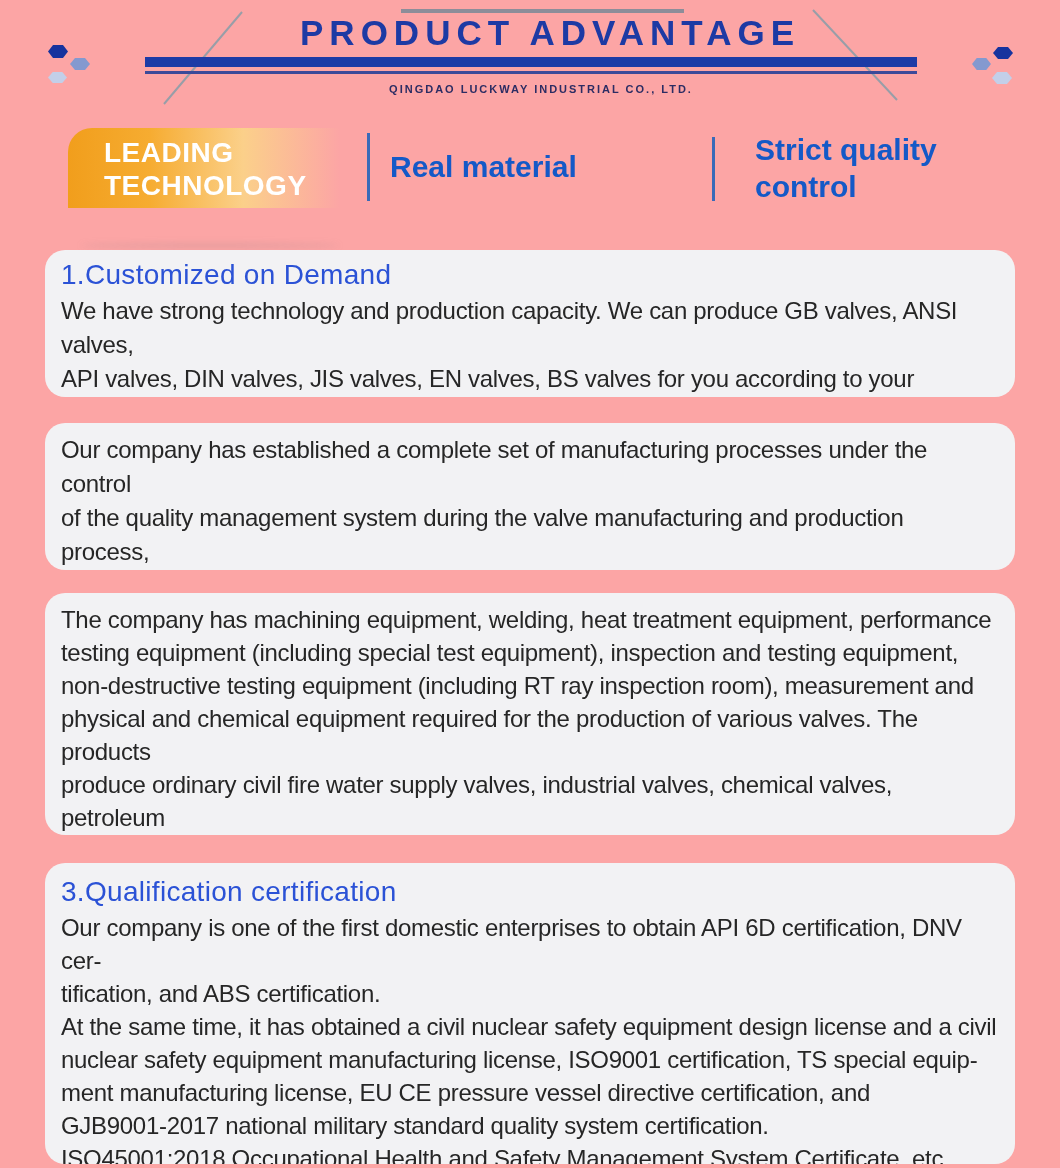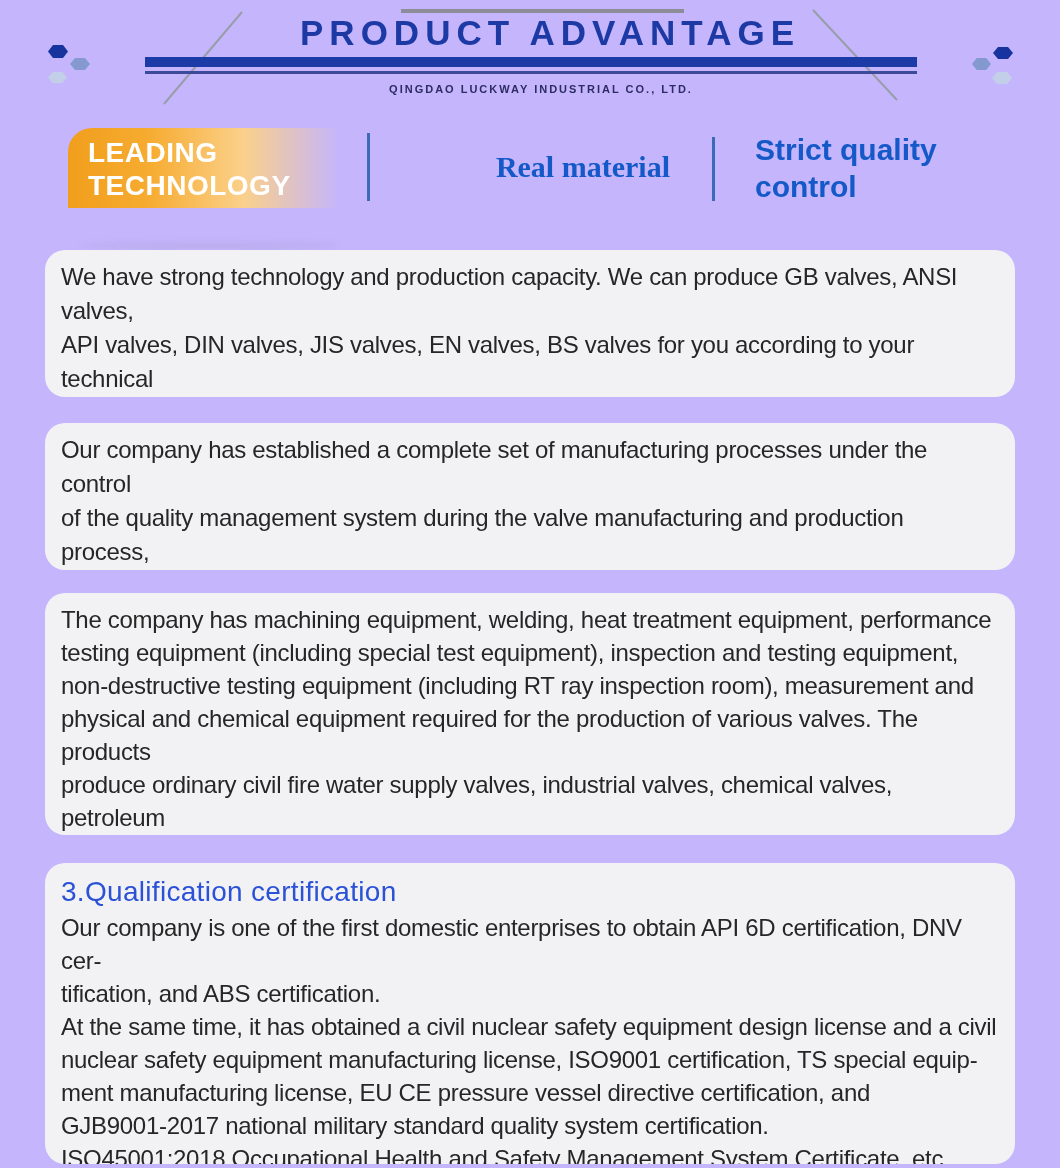--- a/index.html
+++ b/index.html
@@ -2,21 +2,21 @@
 <html><head>
 <meta charset="utf-8">
 <style>
   * { margin: 0; padding: 0; box-sizing: border-box; }
   html, body { background: #ffffff; }
   body {
     width: 1060px; height: 1168px;
     font-family: "Liberation Sans", sans-serif;
     position: relative; overflow: hidden;
   }
-  .page { position: relative; width: 1060px; height: 1168px; background: #c4b5fd; }
+  .page { position: relative; width: 1060px; height: 1168px; background: #fca5a5; }
 
   
   .header-deco-svg { position: absolute; top: 0; left: 0; width: 1060px; height: 130px; }
   .page-title {
     position: absolute; top: 13px; left: 40px; right: 0;
     text-align: center;
     font-size: 35px; font-weight: bold; letter-spacing: 6px;
     color: #1d3aa4; white-space: nowrap;
   }
   .company-name {
@@ -25,37 +25,37 @@
     font-size: 11px; font-weight: bold; letter-spacing: 2px;
     color: #2c2c63; white-space: nowrap;
   }
 
   
   .feature-row { position: absolute; top: 0; left: 0; width: 1060px; height: 230px; }
   .leading-badge {
     position: absolute; left: 68px; top: 128px; width: 292px; height: 80px;
     background: linear-gradient(90deg, #f19e1c 0%, #f6ac31 28%, #fbd08a 60%, rgba(255,255,255,0) 93%);
     border-top-left-radius: 24px;
-    padding: 8px 0 0 20px;
+    padding: 8px 0 0 36px;
   }
   .leading-badge .badge-label {
     color: #ffffff; font-weight: bold; font-size: 28px;
     line-height: 33px; letter-spacing: 0.5px; width: 210px;
   }
   .badge-shadow {
     position: absolute; left: 80px; top: 243px; width: 260px; height: 5px;
     background: rgba(120,120,130,0.18); filter: blur(3px); border-radius: 50%;
   }
   .feature-sep { position: absolute; width: 3px; background: #3a6ab8; }
   .sep-1 { left: 367px; top: 133px; height: 68px; }
   .sep-2 { left: 712px; top: 137px; height: 64px; }
   .feature-real {
     position: absolute; left: 390px; top: 150px; width: 280px;
-    text-align: right; color: #1459c7;
-    font-size: 30px; font-weight: bold; font-family: Liberation Serif, serif;
+    text-align: left; color: #1459c7;
+    font-size: 30px; font-weight: bold;
   }
   .feature-strict {
     position: absolute; left: 755px; top: 131px; width: 245px;
     color: #1459c7; font-size: 30px; font-weight: bold; line-height: 37px;
   }
 
   
   .card {
     position: absolute; left: 45px; width: 970px;
     background: #f2f2f4; border-radius: 20px;
@@ -114,20 +114,21 @@
       <div class="badge-label">LEADING TECHNOLOGY</div>
     </div>
     <div class="badge-shadow"></div>
     <div class="feature-sep sep-1"></div>
     <div class="feature-real">Real material</div>
     <div class="feature-sep sep-2"></div>
     <div class="feature-strict">Strict quality control</div>
   </div>
 
   <section class="card card-1">
+    <h2 class="card-heading">1.Customized on Demand</h2>
     <p class="card-body">We have strong technology and production capacity. We can produce GB valves, ANSI valves,
 API valves, DIN valves, JIS valves, EN valves, BS valves for you according to your technical
 requirements.</p>
   </section>
 
   <section class="card card-2">
     <p class="card-body">Our company has established a complete set of manufacturing processes under the control
 of the quality management system during the valve manufacturing and production process,
 from raw materials entering the factory to finished products qualified leaving the factory.</p>
   </section>

